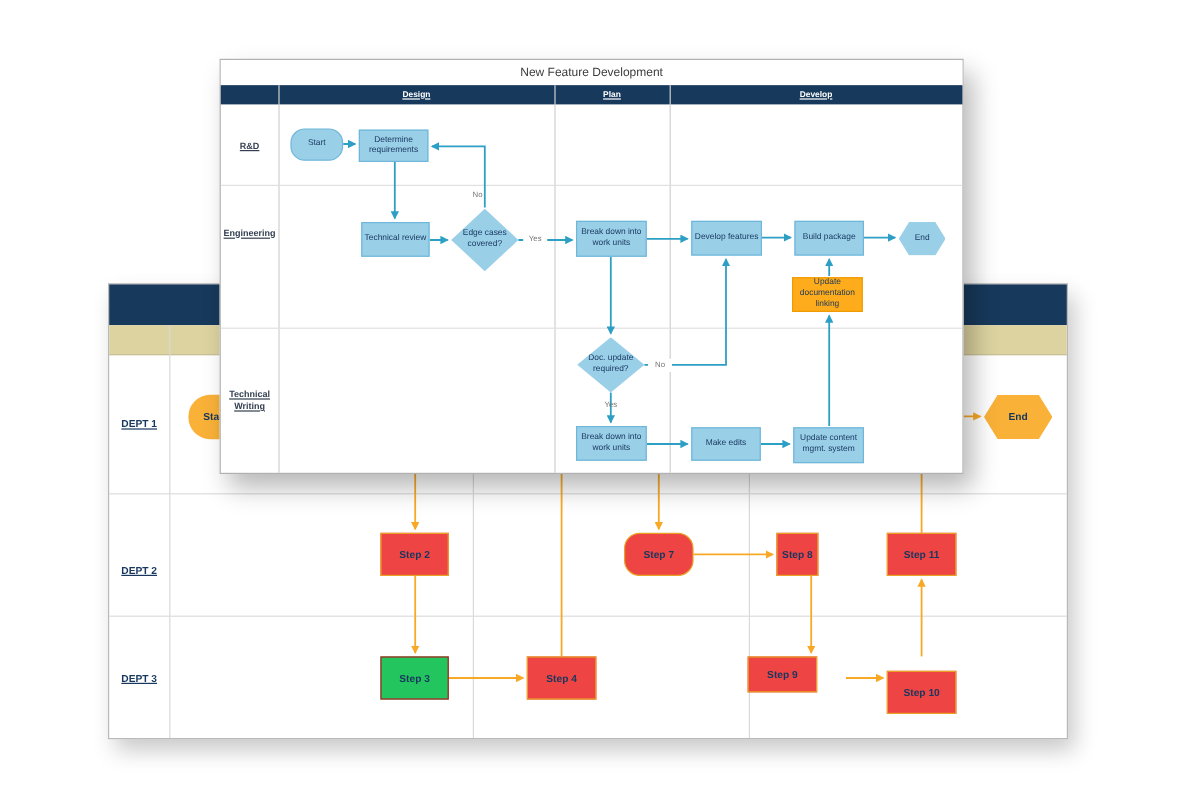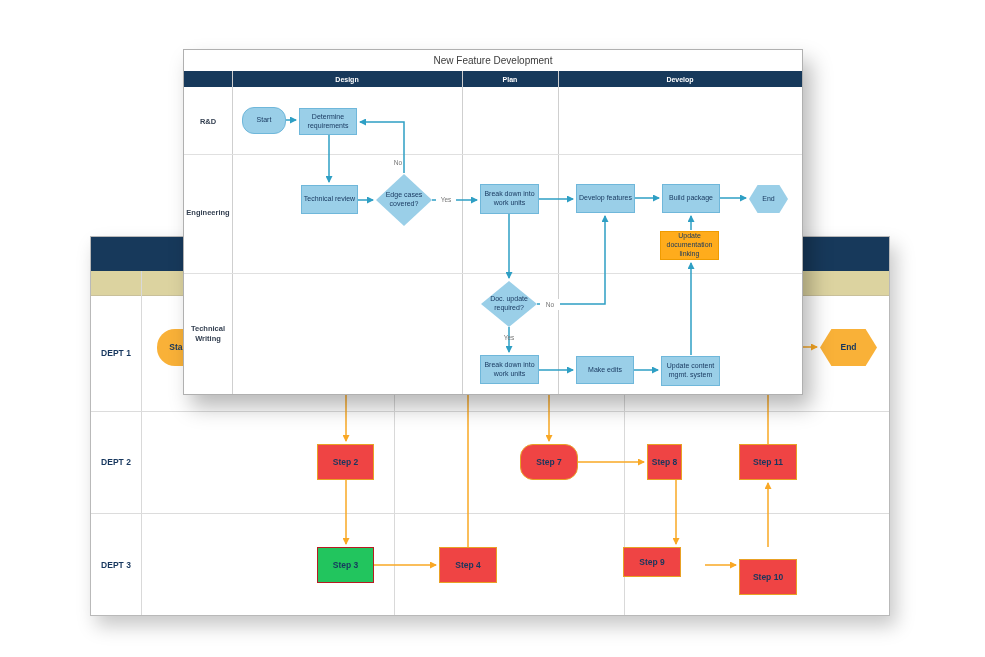--- a/index.html
+++ b/index.html
@@ -13,21 +13,21 @@
   .diamond{background:#9ACFE8;clip-path:polygon(50% 0,100% 50%,50% 100%,0 50%);border:none;}
   .hexblue{background:#9ACFE8;clip-path:polygon(22% 0,78% 0,100% 50%,78% 100%,22% 100%,0 50%);}
   .hexorange{background:#F9B138;clip-path:polygon(20% 0,80% 0,100% 50%,80% 100%,20% 100%,0 50%);
     font-weight:bold;font-size:8.5px;}
   .orangebox{background:#FFAC1C;border:1px solid #EF9B00;}
   .step{background:#ef4444;border:1px solid #E8A125;font-weight:bold;font-size:8.5px;}
   .stepred{background:#22c55e;border:1px solid #B71B21;font-weight:bold;font-size:8.5px;}
   .vline{position:absolute;width:1px;background:#D9D9D9;}
   .hline{position:absolute;height:1px;background:#DCDCDC;}
   .lanelabel{position:absolute;display:flex;align-items:center;justify-content:center;
-    text-align:center;font-weight:bold;}
+    text-align:center;font-weight:bold;text-decoration:underline;}
   .edgelabel{position:absolute;font-size:6.5px;color:#757575;display:flex;
     align-items:center;justify-content:center;}
   .onwhite{background:#fff;padding:0 1px;}
   svg.wires{position:absolute;left:0;top:0;pointer-events:none;}
 </style>
 </head>
 <body>
 
 <div class="stage">
 
@@ -37,21 +37,21 @@
     <div class="abs" style="left:0;top:0;width:798px;height:34px;background:#17395B;"></div>
     <div class="abs" style="left:0;top:34px;width:798px;height:24px;background:#DCD3A0;border-bottom:1px solid #C9C09A;"></div>
 
     <div class="vline" style="left:50px;top:34px;height:344px;"></div>
     <div class="vline" style="left:303px;top:34px;height:344px;"></div>
     <div class="vline" style="left:533px;top:34px;height:344px;"></div>
     <div class="hline" style="left:0;top:174px;width:798px;"></div>
     <div class="hline" style="left:0;top:276px;width:798px;"></div>
 
     <div class="lanelabel" style="left:0;top:96px;width:50px;height:40px;font-size:8.5px;color:#17375E;">DEPT 1</div>
-    <div class="lanelabel" style="left:0;top:205px;width:50px;height:40px;font-size:8.5px;color:#17375E;">DEPT 2</div>
+    <div class="lanelabel" style="left:0;top:218px;width:50px;height:40px;font-size:8.5px;color:#17375E;">DEPT 2</div>
     <div class="lanelabel" style="left:0;top:308px;width:50px;height:40px;font-size:8.5px;color:#17375E;">DEPT 3</div>
 
     <svg class="wires" width="798" height="378" viewBox="0 0 798 378">
       <defs>
         <marker id="arrO" markerUnits="userSpaceOnUse" markerWidth="7" markerHeight="7" refX="6" refY="3.5" orient="auto">
           <path d="M0,0 L7,3.5 L0,7 Z" fill="#F9A825"></path>
         </marker>
       </defs>
       <g stroke="#F9A825" stroke-width="1.5" fill="none">
         <polyline points="255,150 255,204" marker-end="url(#arrO)"></polyline>
@@ -94,21 +94,21 @@
     <div class="lanelabel" style="left:278px;top:21px;width:96px;height:16px;font-size:7px;color:#fff;">Plan</div>
     <div class="lanelabel" style="left:374px;top:21px;width:244px;height:16px;font-size:7px;color:#fff;">Develop</div>
 
     <div class="vline" style="left:48px;top:21px;height:323px;background:#CFCFCF;"></div>
     <div class="vline" style="left:278px;top:21px;height:323px;background:#CFCFCF;"></div>
     <div class="vline" style="left:374px;top:21px;height:323px;background:#CFCFCF;"></div>
     <div class="hline" style="left:0;top:104px;width:618px;background:#E0E0E0;"></div>
     <div class="hline" style="left:0;top:223px;width:618px;background:#E0E0E0;"></div>
 
     <div class="lanelabel" style="left:0;top:51px;width:48px;height:40px;font-size:7.5px;color:#333F50;">R&amp;D</div>
-    <div class="lanelabel" style="left:0;top:142px;width:48px;height:40px;font-size:7.5px;color:#333F50;">Engineering</div>
+    <div class="lanelabel" style="left:0;top:124px;width:48px;height:40px;font-size:7.5px;color:#333F50;">Engineering</div>
     <div class="lanelabel" style="left:4px;top:264px;width:40px;height:40px;font-size:7.5px;color:#333F50;line-height:1.3;">Technical Writing</div>
 
     <svg class="wires" width="618" height="344" viewBox="0 0 618 344">
       <defs>
         <marker id="arrT" markerUnits="userSpaceOnUse" markerWidth="7" markerHeight="7" refX="6" refY="3.5" orient="auto">
           <path d="M0,0 L7,3.5 L0,7 Z" fill="#2E9FC4"></path>
         </marker>
       </defs>
       <g stroke="#2E9FC4" stroke-width="1.5" fill="none">
         <polyline points="102,70 112,70" marker-end="url(#arrT)"></polyline>

